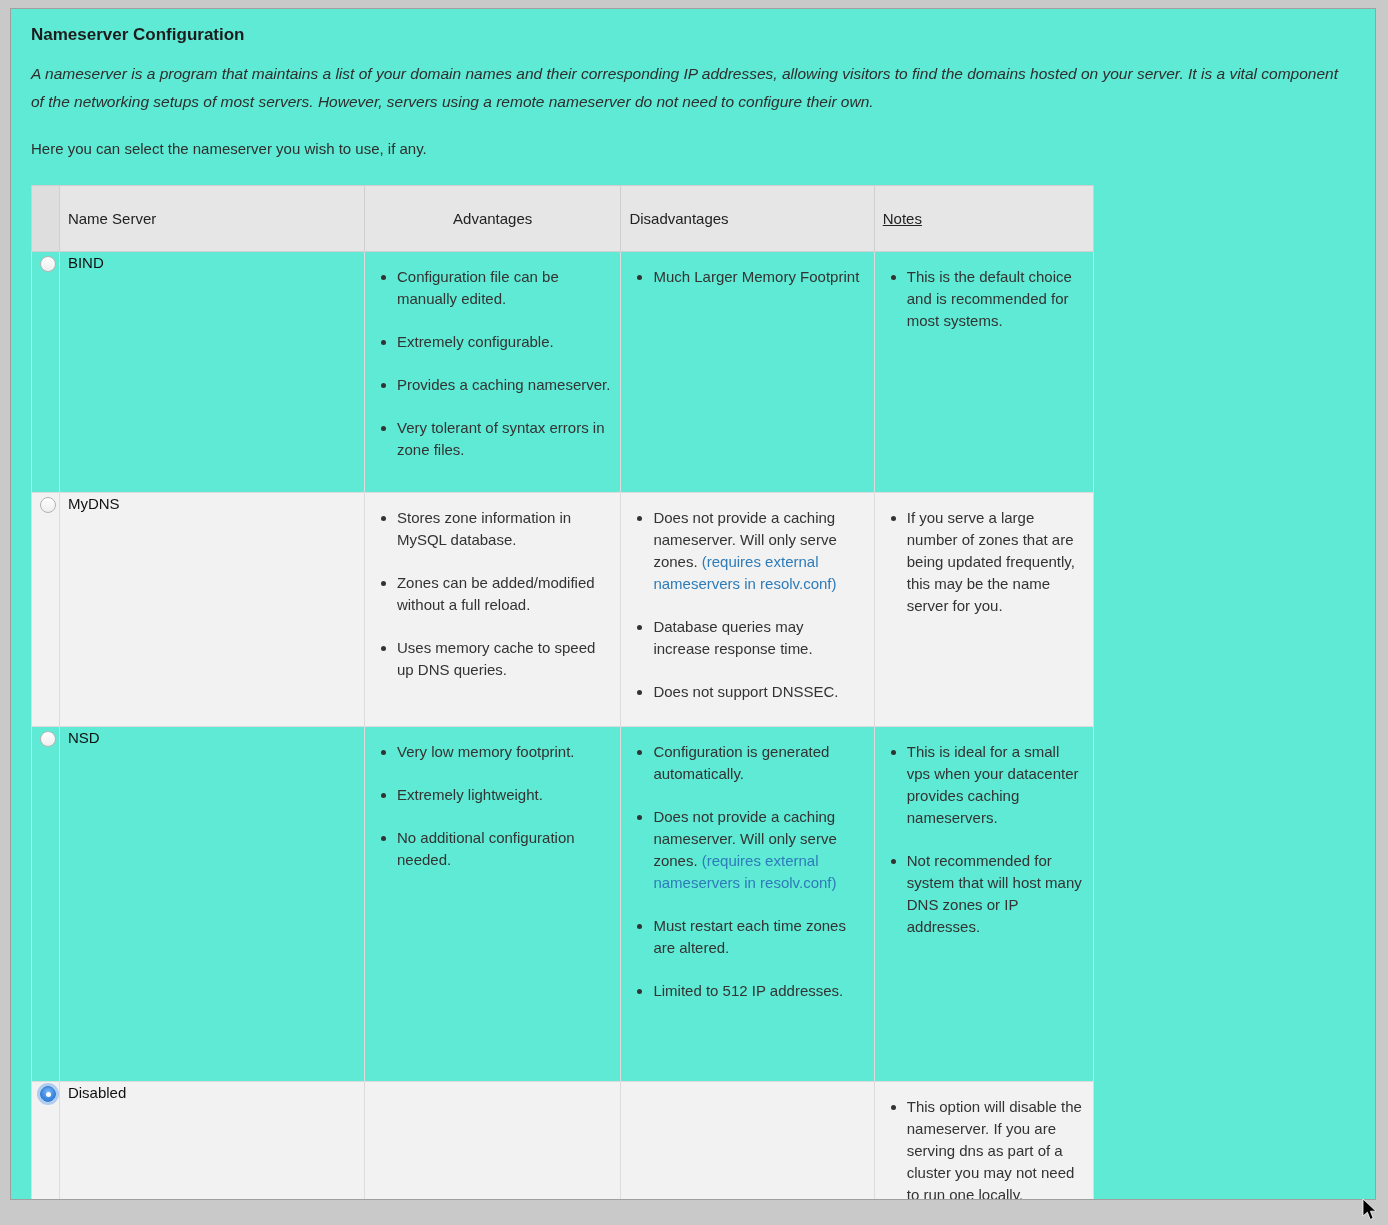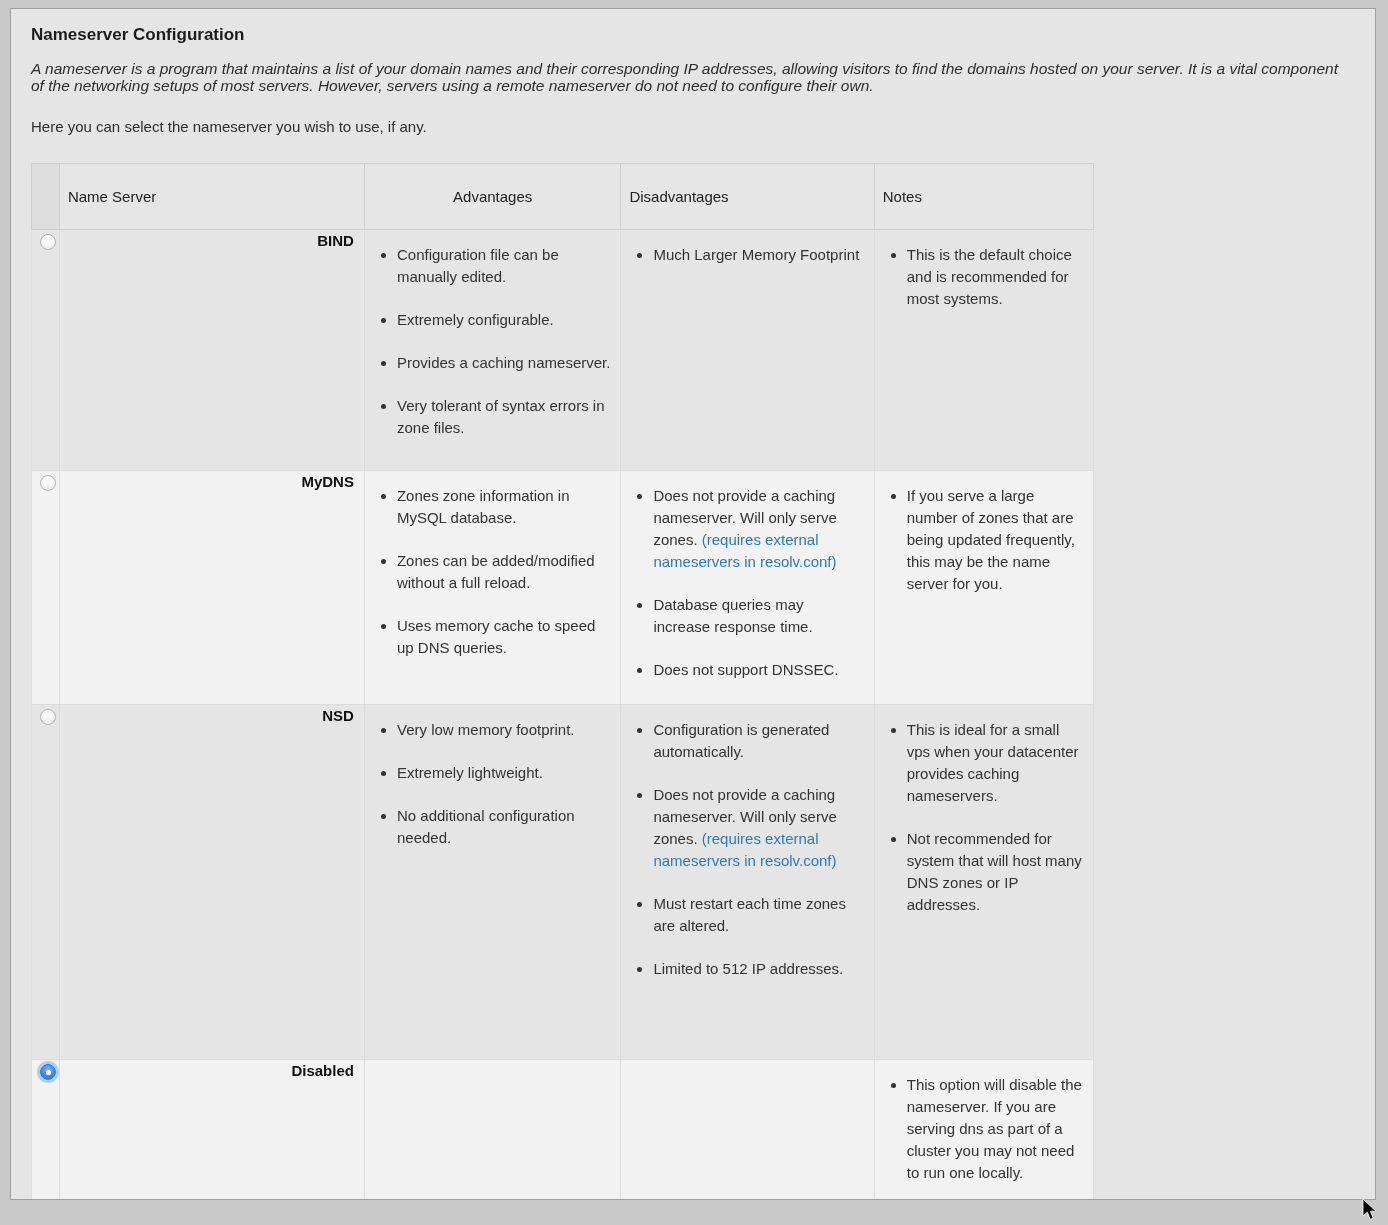--- a/index.html
+++ b/index.html
@@ -7,35 +7,35 @@
   body {
     font-family: "Liberation Sans", sans-serif;
     background: #c9c9c9;
     position: relative;
     color: #333;
   }
   .panel {
     position: absolute;
     left: 10px; top: 8px;
     width: 1366px; height: 1192px;
-    background: #e5e5e5;
+    background: #5eead4;
     border: 1px solid #9f9f9f;
     padding: 16px 20px;
     overflow: hidden;
   }
   .page-title {
     font-size: 17px;
     font-weight: bold;
     color: #1c1c1c;
     margin-bottom: 15px;
   }
   .intro {
     font-style: italic;
     font-size: 15.5px;
-    line-height: 17px;
+    line-height: 28px;
     color: #2e2e2e;
     max-width: 1322px;
     margin-bottom: 24px;
   }
   .prompt {
     font-size: 15px;
     color: #2e2e2e;
     margin-bottom: 28px;
   }
   table.ns-table {
@@ -57,23 +57,23 @@
   }
   table.ns-table th.radio-col { background: #dedede; }
   table.ns-table td {
     border: 1px solid #dcdcdc;
     vertical-align: top;
     padding: 2px 10px 2px 8px;
   }
   tr.row-alt td { background: #f2f2f2; }
   td.radio-cell { text-align: center; vertical-align: middle; padding: 0; }
   td.name-cell {
-    text-align: right;
+    text-align: left;
     vertical-align: middle;
-    font-weight: bold;
+    font-weight: normal;
     color: #111;
   }
   ul.cell-list {
     margin: 12px 0 0 0;
     padding-left: 24px;
     list-style: disc;
   }
   ul.cell-list li {
     margin-bottom: 21px;
     line-height: 22px;
@@ -130,21 +130,21 @@
   <p class="intro">A nameserver is a program that maintains a list of your domain names and their corresponding IP addresses, allowing visitors to find the domains hosted on your server. It is a vital component of the networking setups of most servers. However, servers using a remote nameserver do not need to configure their own.</p>
   <p class="prompt">Here you can select the nameserver you wish to use, if any.</p>
 
   <table class="ns-table">
     <thead>
       <tr id="head-row">
           <th class="radio-col" style="width: 27px;"></th>
           <th style="width: 295px;">Name Server</th>
           <th style="width: 248px; text-align: center;">Advantages</th>
           <th style="width: 245px;">Disadvantages</th>
-          <th style="width: 212px;">Notes</th>
+          <th style="width: 212px; text-decoration: underline;">Notes</th>
         </tr>
     </thead>
     <tbody id="rows">
         <tr class="" style="height: 241px;">
           <td class="radio-cell"><span class="radio" role="radio" aria-checked="false"></span></td>
           <td class="name-cell">BIND</td>
           <td>
             <ul class="cell-list">
               <li><span>Configuration file can be manually edited.</span></li>
               <li><span>Extremely configurable.</span></li>
@@ -161,21 +161,21 @@
             <ul class="cell-list">
               <li><span>This is the default choice and is recommended for most systems.</span></li>
             </ul>
           </td>
         </tr>
         <tr class="row-alt" style="height: 221px;">
           <td class="radio-cell"><span class="radio" role="radio" aria-checked="false"></span></td>
           <td class="name-cell">MyDNS</td>
           <td>
             <ul class="cell-list">
-              <li><span>Zones zone information in MySQL database.</span></li>
+              <li><span>Stores zone information in MySQL database.</span></li>
               <li><span>Zones can be added/modified without a full reload.</span></li>
               <li><span>Uses memory cache to speed up DNS queries.</span></li>
             </ul>
           </td>
           <td>
             <ul class="cell-list">
               <li><span>Does not provide a caching nameserver. Will only serve zones. </span><a class="cell-link" href="#">(requires external nameservers in resolv.conf)</a></li>
               <li><span>Database queries may increase response time.</span></li>
               <li><span>Does not support DNSSEC.</span></li>
             </ul>

